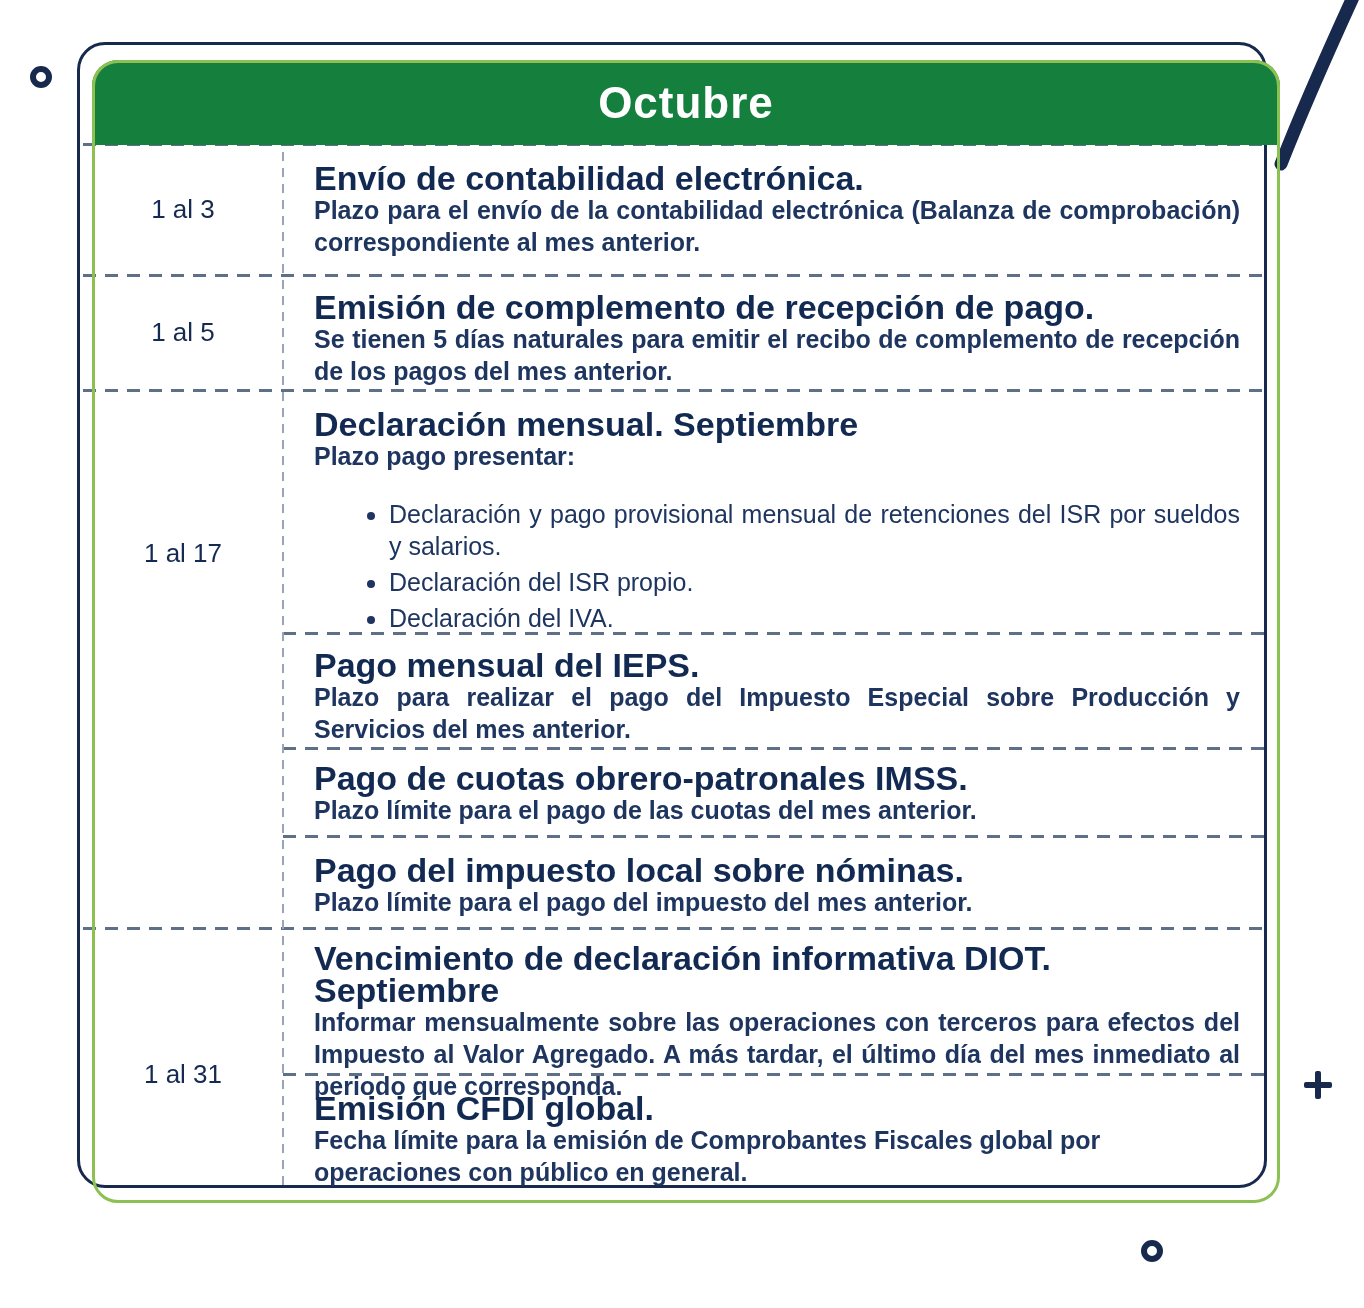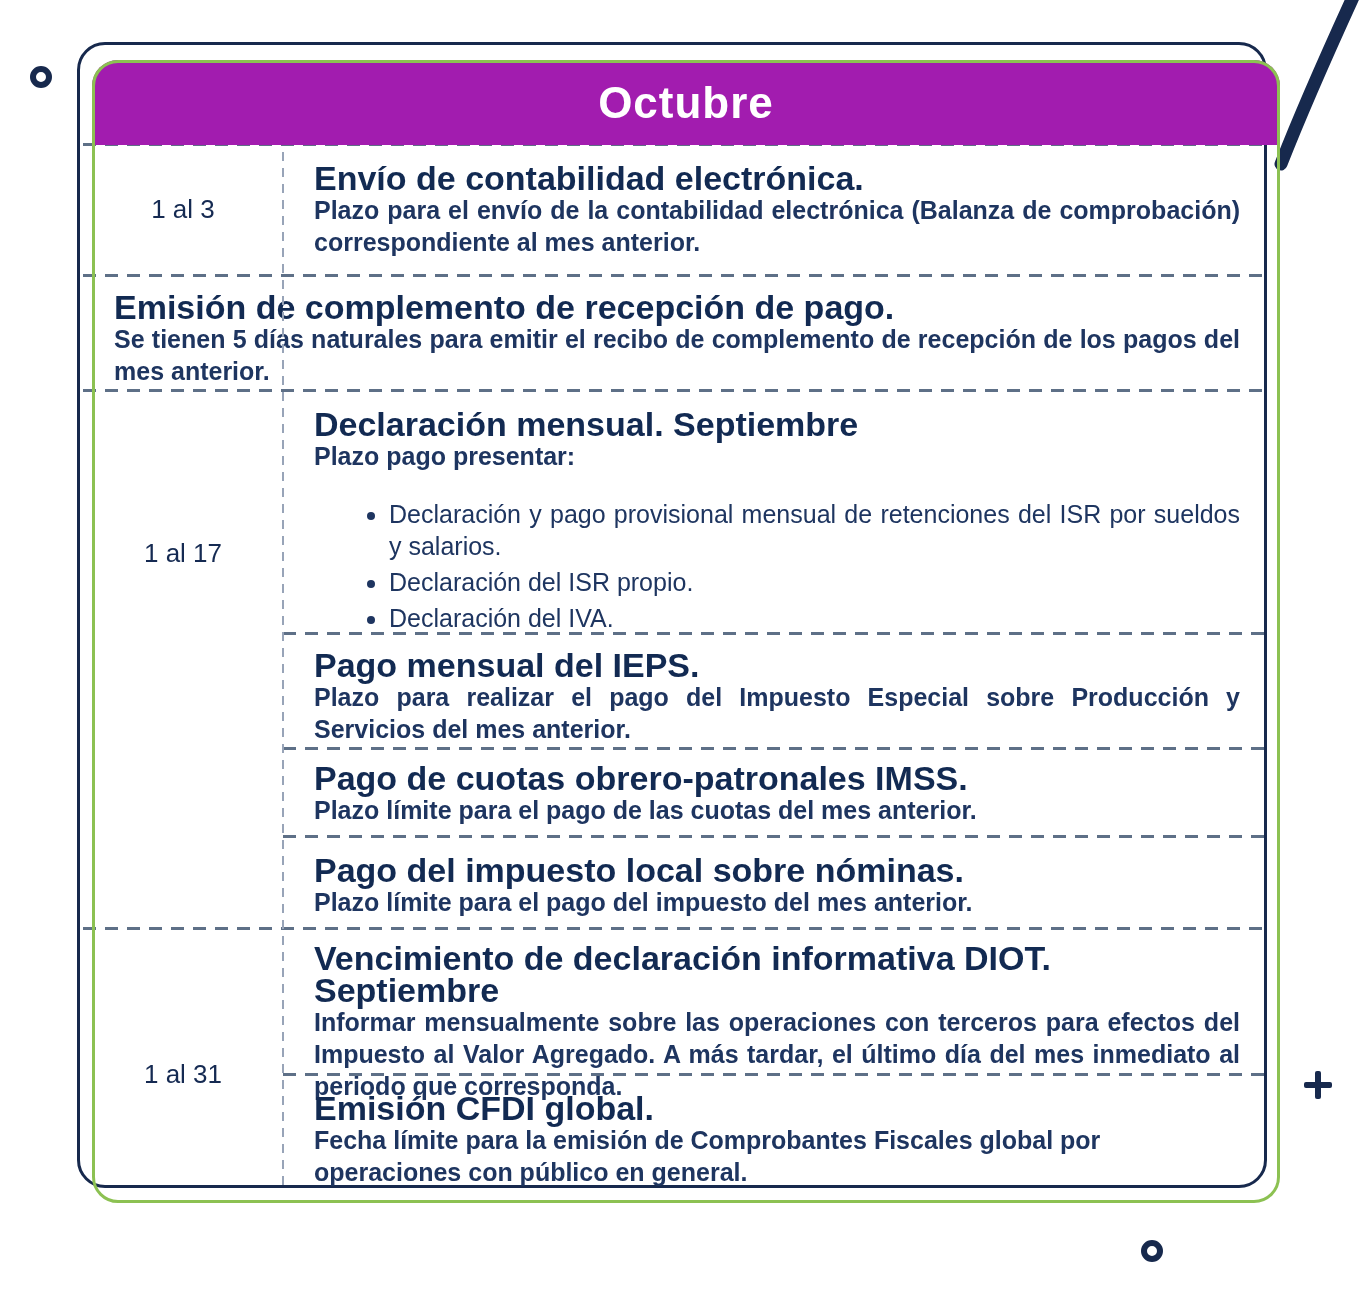--- a/index.html
+++ b/index.html
@@ -22,21 +22,21 @@
     background:#ffffff;border:3px solid #17294d;border-radius:28px;
     box-sizing:border-box;
   }
   .green-frame{
     position:absolute;left:12px;top:15px;width:1188px;height:1143px;
     border:3px solid #8cc152;border-radius:26px;box-sizing:border-box;
     pointer-events:none;z-index:6;
   }
   .month-header{
     position:absolute;left:12px;top:15px;width:1188px;height:85px;
-    background:#a21caf;border-radius:26px 26px 0 0;box-sizing:border-box;
+    background:#15803d;border-radius:26px 26px 0 0;box-sizing:border-box;
     display:flex;align-items:center;justify-content:center;z-index:4;
   }
   .month-title{
     color:#ffffff;font-size:44px;font-weight:800;letter-spacing:1px;
   }
   
   .table{position:absolute;left:0;top:99px;width:1184px;margin-left:3px;z-index:3;}
   .h-divider{
     position:absolute;left:0;top:-1px;height:3px;width:100%;
     background:repeating-linear-gradient(90deg,#5e7087 0 13px,transparent 13px 22px);
@@ -102,20 +102,21 @@
       <div class="content-cell">
         <div class="item">
           <div class="item-title">Envío de contabilidad electrónica.</div>
           <div class="item-body">Plazo para el envío de la contabilidad electrónica (Balanza de comprobación) correspondiente al mes anterior.</div>
         </div>
       </div>
     </div>
 
     <div class="row r2">
       <div class="h-divider"></div>
+      <div class="date-cell">1 al 5</div>
       <div class="content-cell">
         <div class="item" style="padding-top:16px;">
           <div class="item-title">Emisión de complemento de recepción de pago.</div>
           <div class="item-body">Se tienen 5 días naturales para emitir el recibo de complemento de recepción de los pagos del mes anterior.</div>
         </div>
       </div>
     </div>
 
     <div class="row r3">
       <div class="h-divider"></div>

